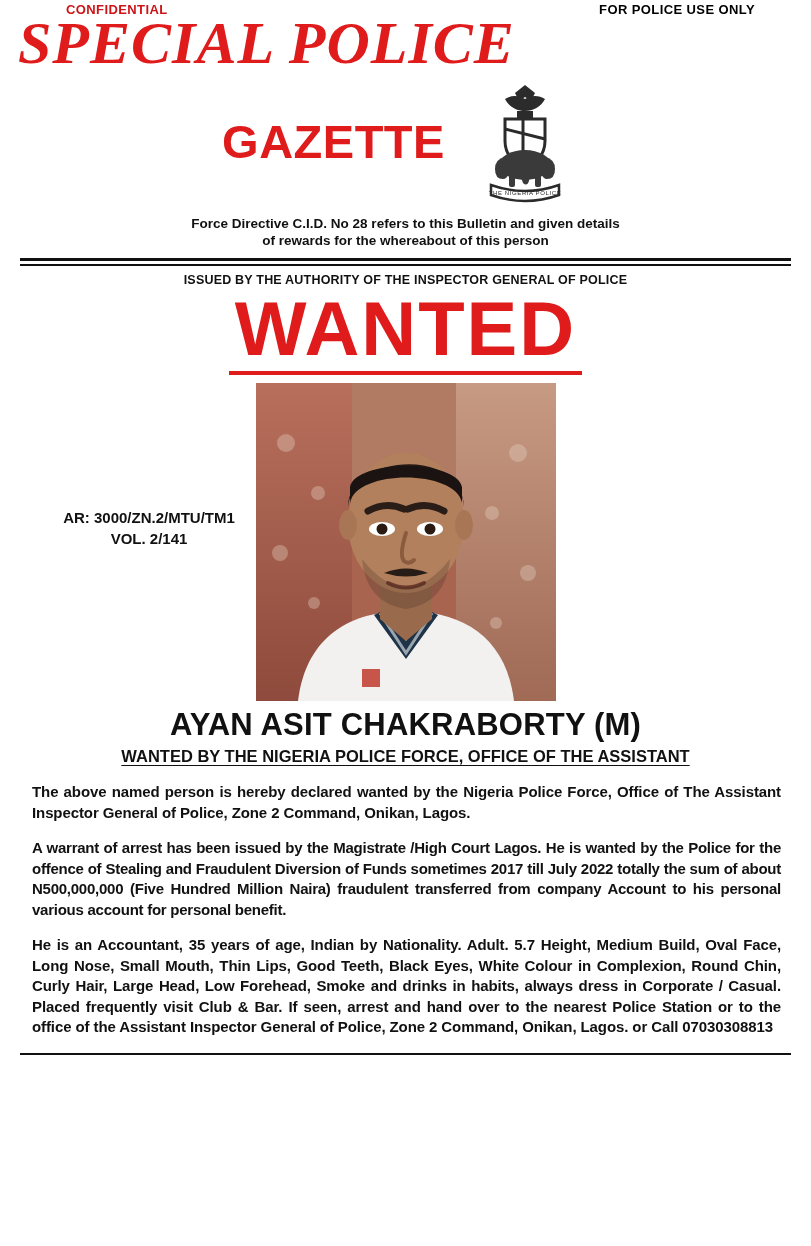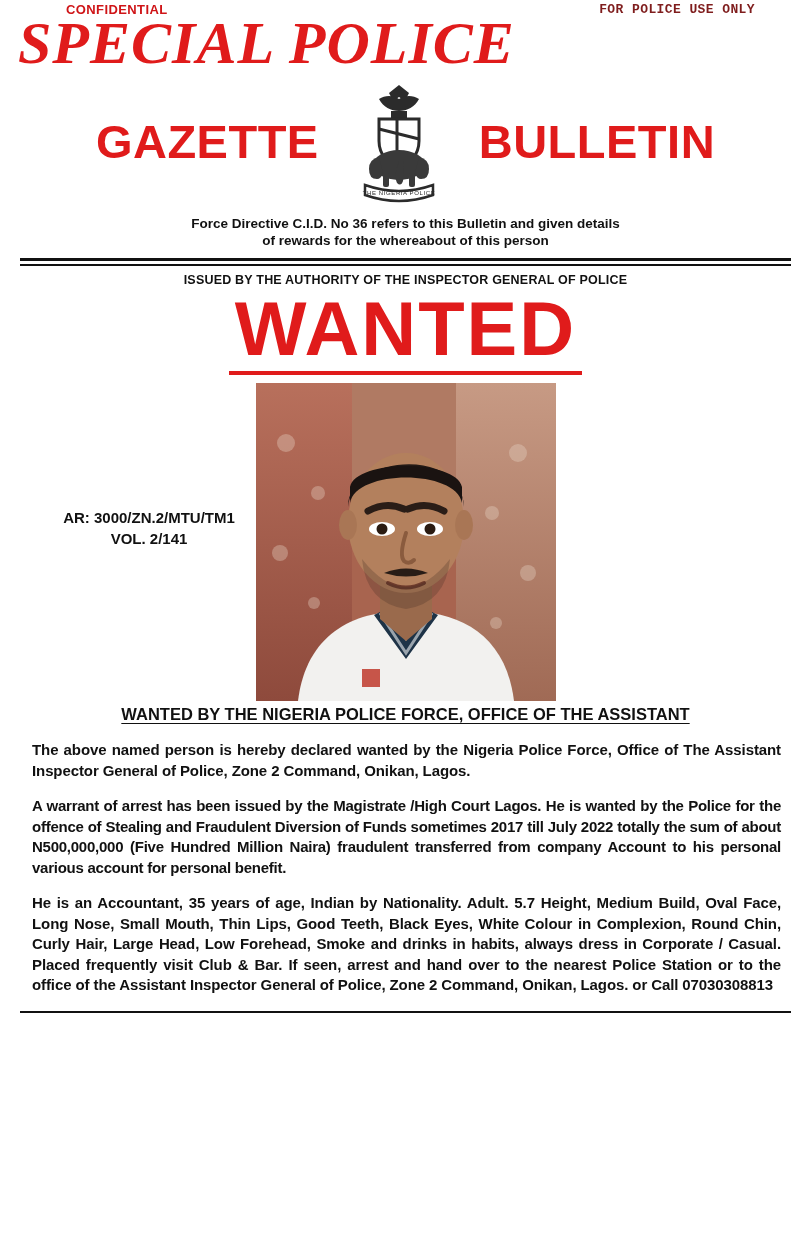--- a/index.html
+++ b/index.html
@@ -26,21 +26,21 @@
   .class-row {
     display: flex;
     justify-content: space-between;
     align-items: flex-start;
     padding: 2px 38px 0 48px;
     font-size: 13px;
     font-weight: bold;
     letter-spacing: 0.4px;
     color: #cf1417;
   }
-  .class-row .right { color: #7f1d1d; font-family: Liberation Mono, monospace; }
+  .class-row .right { color: #000000; }
 
   
   .masthead {
     text-align: left;
     margin-top: -4px;
   }
   .special-police {
     font-family: "Liberation Serif", serif;
     font-style: italic;
     font-weight: bold;
@@ -235,26 +235,25 @@
             <rect x="48" y="92" width="6" height="14" rx="2"></rect>
             <rect x="74" y="92" width="6" height="14" rx="2"></rect>
           </g>
 
           <g>
             <path d="M30 104 q34 12 68 0 l0 10 q-34 12 -68 0 z" fill="#ffffff" stroke="#2b2b2b" stroke-width="2.5"></path>
             <text x="64" y="114" font-family="'Liberation Sans', sans-serif" font-size="6" fill="#2b2b2b" text-anchor="middle" letter-spacing="0.6">THE NIGERIA POLICE</text>
           </g>
         </svg>
       </div>
-      <div class="bulletin">BULLETIN</div>
     </div>
   </div>
 
   <div class="directive">
-    <div>Force Directive C.I.D. No 36 refers to this Bulletin and given details</div>
+    <div>Force Directive C.I.D. No 28 refers to this Bulletin and given details</div>
     <div>of rewards for the whereabout of this person</div>
   </div>
 
   <div class="rule-double"></div>
 
   <div class="issued">ISSUED BY THE AUTHORITY OF THE INSPECTOR GENERAL OF POLICE</div>
 
   <div class="wanted-wrap">
     <div class="wanted">WANTED</div>
   </div>
@@ -328,20 +327,21 @@
 
         <path d="M132 200 q18 9 36 0" fill="none" stroke="#6d3b2c" stroke-width="4" stroke-linecap="round"></path>
 
         <path d="M106 176 q44 56 88 0 q-4 44 -44 50 q-40 -6 -44 -50 z" fill="#3a2920" opacity="0.25"></path>
 
         <rect x="106" y="286" width="18" height="18" fill="#c0392b" opacity="0.85"></rect>
       </svg>
     </div>
   </div>
 
+  <div class="name">AYAN ASIT CHAKRABORTY (M)</div>
 
   <div class="subtitle">
     <span>WANTED BY THE NIGERIA POLICE FORCE, OFFICE OF THE ASSISTANT</span>
   </div>
 
   <div class="body">
     <p class="p1">The above named person is hereby declared wanted by the Nigeria Police Force, Office of The Assistant Inspector General of Police, Zone 2 Command, Onikan, Lagos.</p>
     <p class="p2">A warrant of arrest has been issued by the Magistrate /High Court Lagos. He is wanted by the Police for the offence of Stealing and Fraudulent Diversion of Funds sometimes 2017 till July 2022 totally the sum of about N500,000,000 (Five Hundred Million Naira) fraudulent transferred from company Account to his personal various account for personal benefit.</p>
     <p class="p3">He is an Accountant, 35 years of age, Indian by Nationality. Adult. 5.7 Height, Medium Build, Oval Face, Long Nose, Small Mouth, Thin Lips, Good Teeth, Black Eyes,  White Colour in Complexion, Round  Chin, Curly Hair, Large Head, Low Forehead, Smoke and drinks in habits, always dress in Corporate / Casual. Placed frequently visit Club &amp; Bar. If seen, arrest and hand over to the nearest Police Station or to the office of the  Assistant Inspector General of Police, Zone 2 Command, Onikan, Lagos.  or Call 07030308813</p>
   </div>

